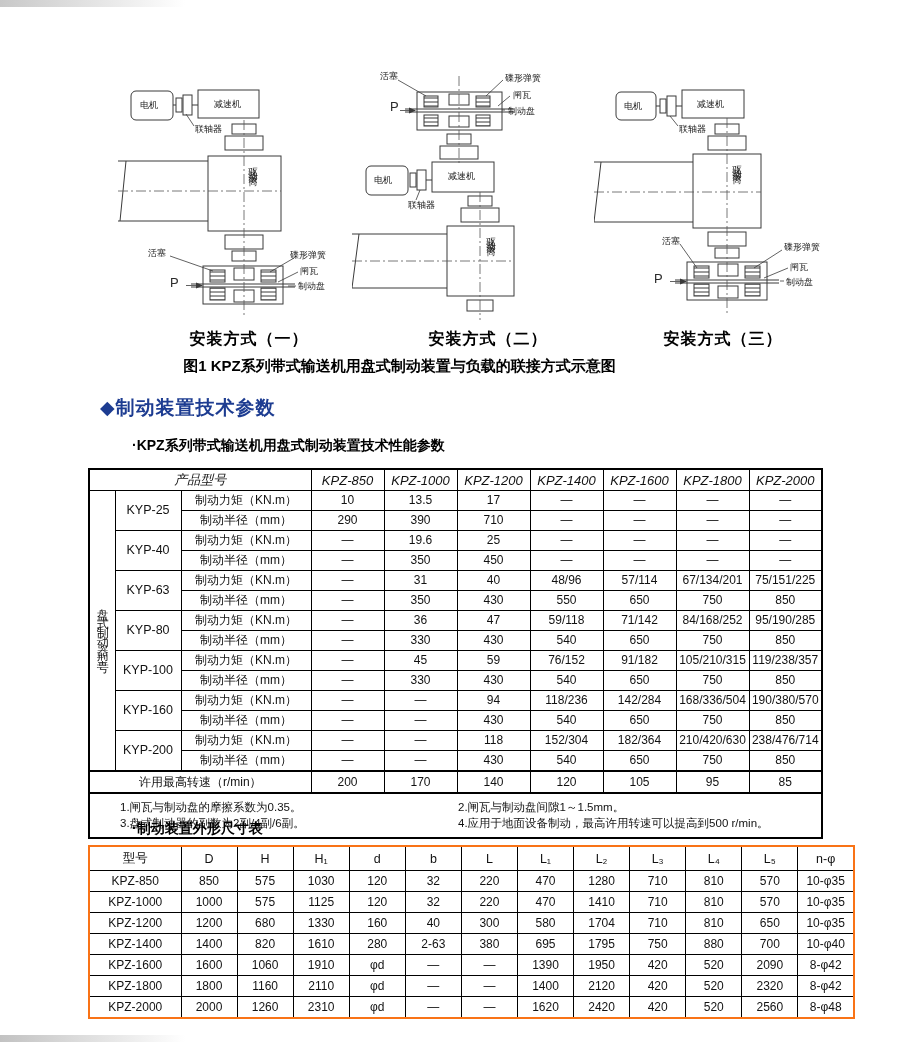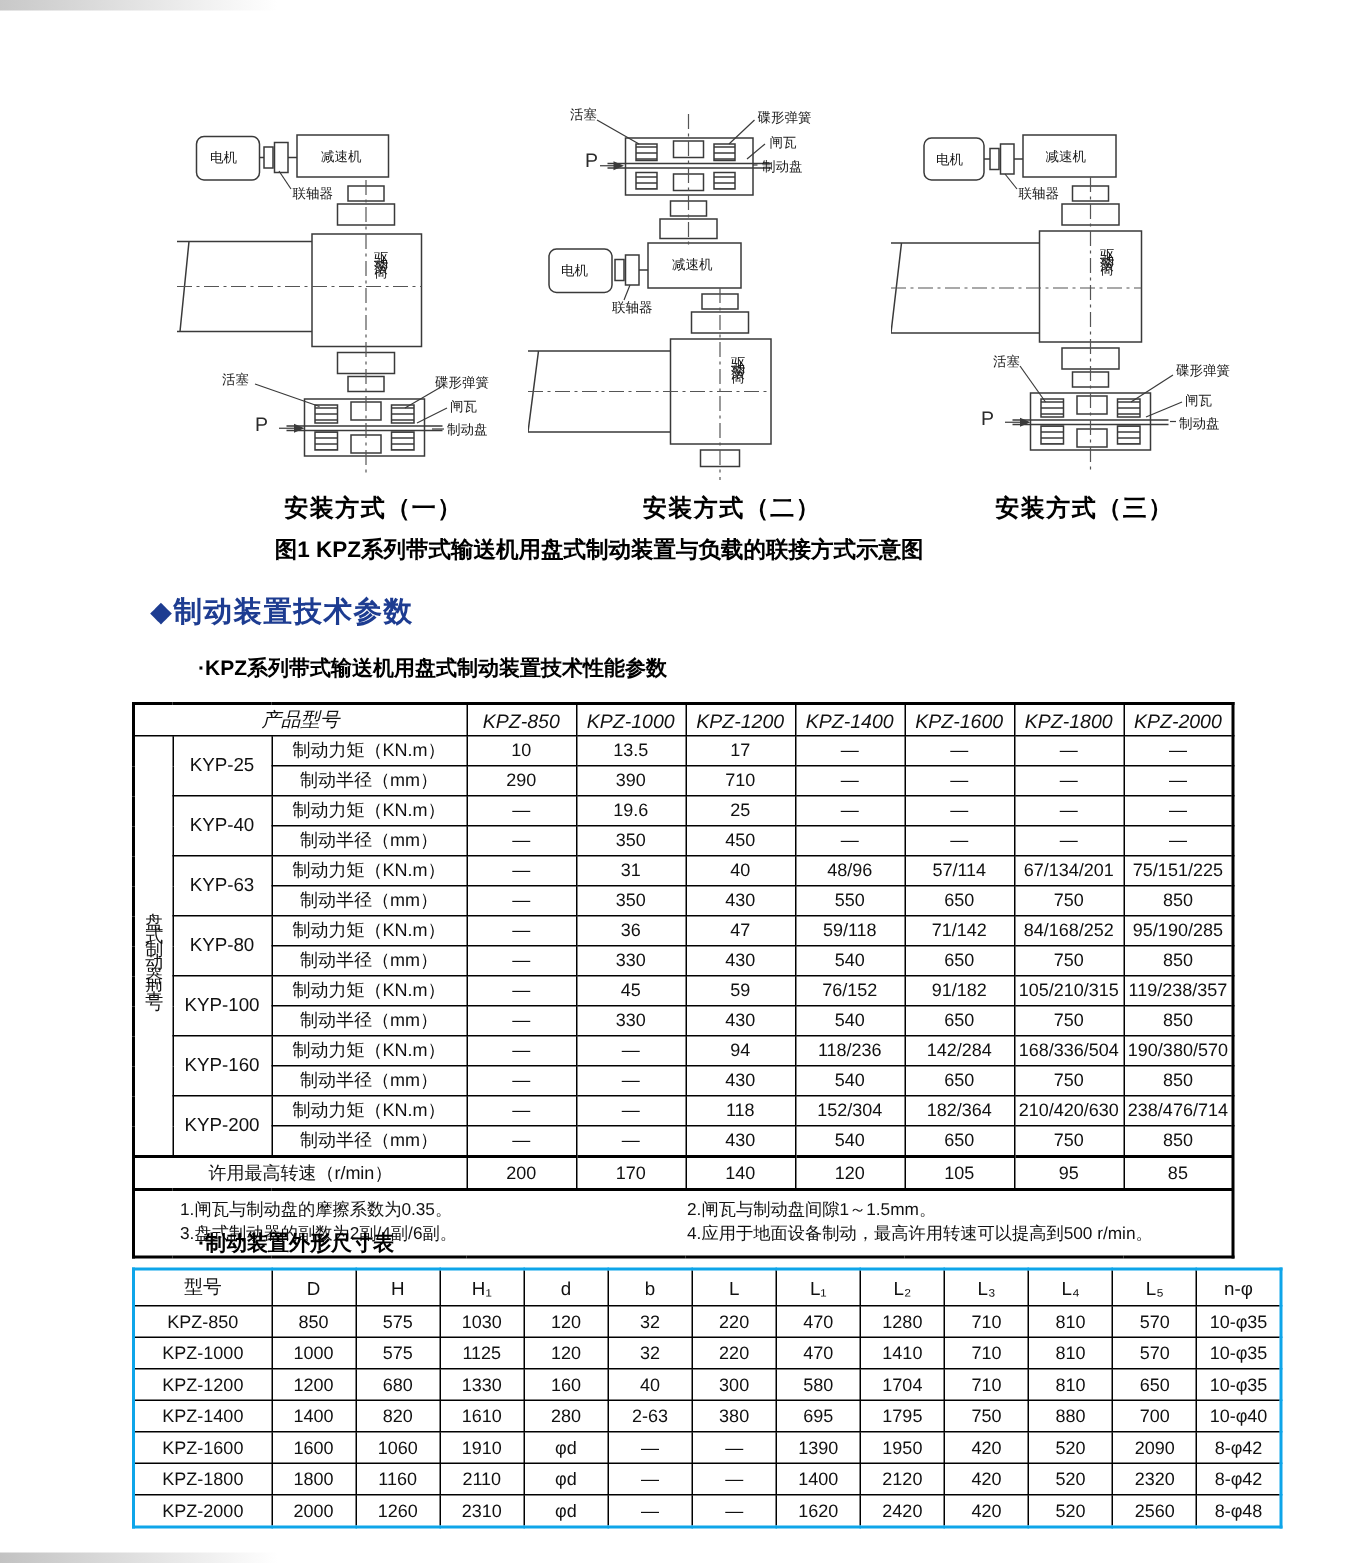--- a/index.html
+++ b/index.html
@@ -26,21 +26,21 @@
     font-weight:bold;font-size:15px;color:#000;}
 
   
   .section-title{position:absolute;left:100px;top:395px;font-size:19px;font-weight:bold;
     letter-spacing:1px;}
   .sub-title{position:absolute;left:108px;font-size:14px;font-weight:bold;color:#000;margin-left:24px;}
 
   
   table{border-collapse:collapse;table-layout:fixed;position:absolute;background:#fff;}
   table.t1{left:88px;top:468px;width:734px;border:2px solid #000;}
-  table.t2{left:88px;top:845px;width:767px;border:2px solid #0ea5e9;}
+  table.t2{left:88px;top:845px;width:767px;border:2px solid #f97316;}
   td,th{border:1px solid #000;text-align:center;vertical-align:middle;
     padding:0;font-weight:normal;overflow:hidden;}
   .t1 th{height:20px;font-size:13px;font-style:italic;}
   .t1 td{height:19px;font-size:12px;line-height:13px;}
   .t1 td.param{font-size:12px;}
   .t1 td.model{font-size:12.5px;}
   .t1 td.side{writing-mode:vertical-lr;text-orientation:upright;letter-spacing:9px;
     font-size:12px;padding:6px 0;}
   #t1-speed-row td{border-top:2px solid #000;height:20px;}
   .notes-cell{border-top:2px solid #000;text-align:left;}

